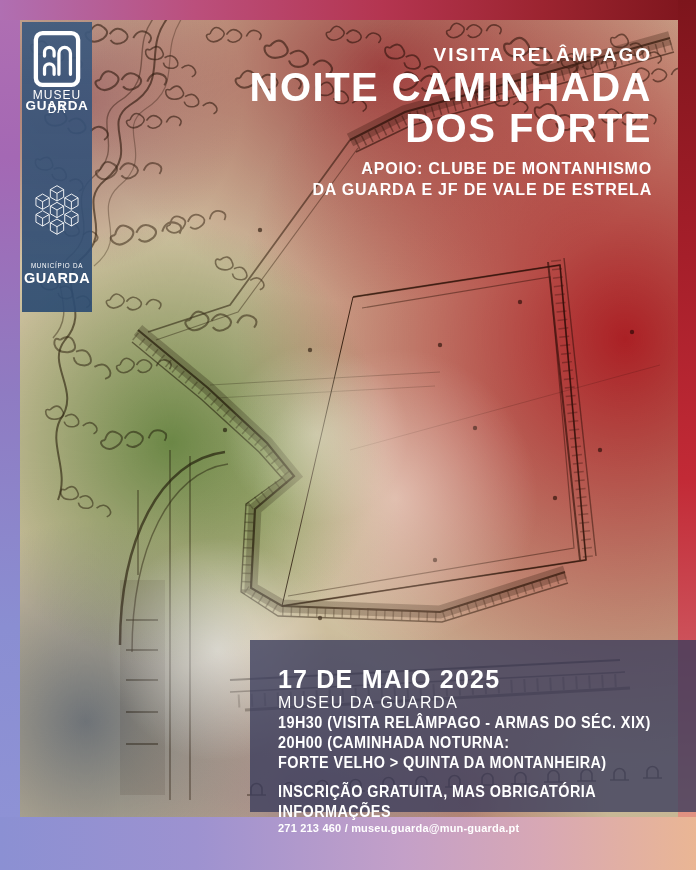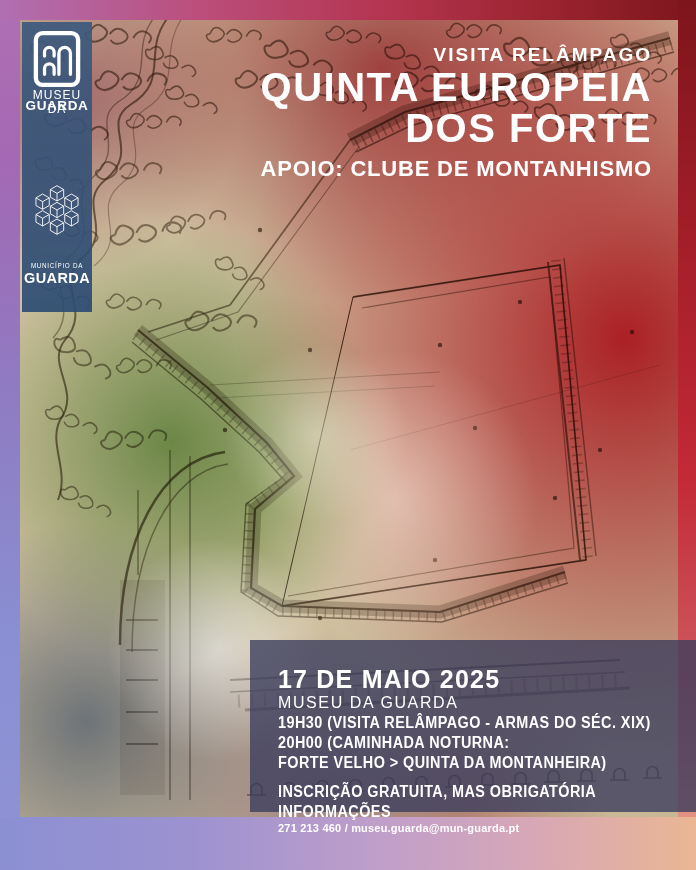--- a/index.html
+++ b/index.html
@@ -48,21 +48,21 @@
   .muw-top{top:66px;font-size:12px;}
   .muw-bottom{top:76px;font-size:13.5px;font-weight:bold;letter-spacing:.6px;}
   .muni-logo{position:absolute;left:8px;top:160px;width:54px;height:56px;}
   .mnw-top{top:240px;font-size:6.3px;letter-spacing:.7px;}
   .mnw-bottom{top:248px;font-size:14.5px;font-weight:bold;letter-spacing:.4px;}
   
   .headline{position:absolute;top:44px;right:44px;z-index:4;text-align:right;color:#fff;margin-left:40px;}
   .kicker{font-size:19px;line-height:21px;font-weight:bold;letter-spacing:2px;}
   .title{font-size:40px;line-height:41px;font-weight:bold;letter-spacing:1.5px;margin-top:2px;}
   .org{font-size:20px;line-height:22px;font-weight:bold;letter-spacing:2px;margin-top:6px;}
-  .support{font-size:22px;line-height:21px;font-weight:bold;letter-spacing:.8px;margin-top:9px;}
+  .support{font-size:16px;line-height:21px;font-weight:bold;letter-spacing:.8px;margin-top:9px;}
   
   .panel{position:absolute;left:250px;top:640px;width:484px;height:172px;z-index:4;
     background:rgba(58,60,92,.78);color:#fff;
     padding:26px 14px 0 28px;box-sizing:border-box;}
   .p-date{font-size:25px;line-height:27px;font-weight:bold;letter-spacing:1.2px;}
   .p-venue{font-size:16px;line-height:20px;font-weight:normal;letter-spacing:1.6px;}
   .p-line{font-size:16px;line-height:20px;font-weight:bold;letter-spacing:.5px;
     transform:scaleX(.9);transform-origin:left;white-space:nowrap;}
   .p-reg{margin-top:9px;}
   .p-info{line-height:19px;}
@@ -236,25 +236,26 @@
     </svg>
     <div class="muw mnw-top">MUNICÍPIO DA</div>
     <div class="muw mnw-bottom">GUARDA</div>
   </aside>
 
   <header class="headline">
     <div class="kicker">
       <div>VISITA RELÂMPAGO</div>
     </div>
     <div class="title">
-      <div>QUINTA EUROPEIA</div>
+      <div>NOITE CAMINHADA</div>
       <div>DOS FORTE</div>
     </div>
     <div class="support">
       <div>APOIO: CLUBE DE MONTANHISMO</div>
+      <div>DA GUARDA E JF DE VALE DE ESTRELA</div>
     </div>
   </header>
 
   <section class="panel">
     <div class="p-date">17 DE MAIO 2025</div>
     <div class="p-venue">MUSEU DA GUARDA</div>
     <div class="p-line">19H30 (VISITA RELÂMPAGO - ARMAS DO SÉC. XIX)</div>
     <div class="p-line">20H00 (CAMINHADA NOTURNA:</div>
     <div class="p-line">FORTE VELHO &gt; QUINTA DA MONTANHEIRA)</div>
     <div class="p-line p-reg">INSCRIÇÃO GRATUITA, MAS OBRIGATÓRIA</div>

